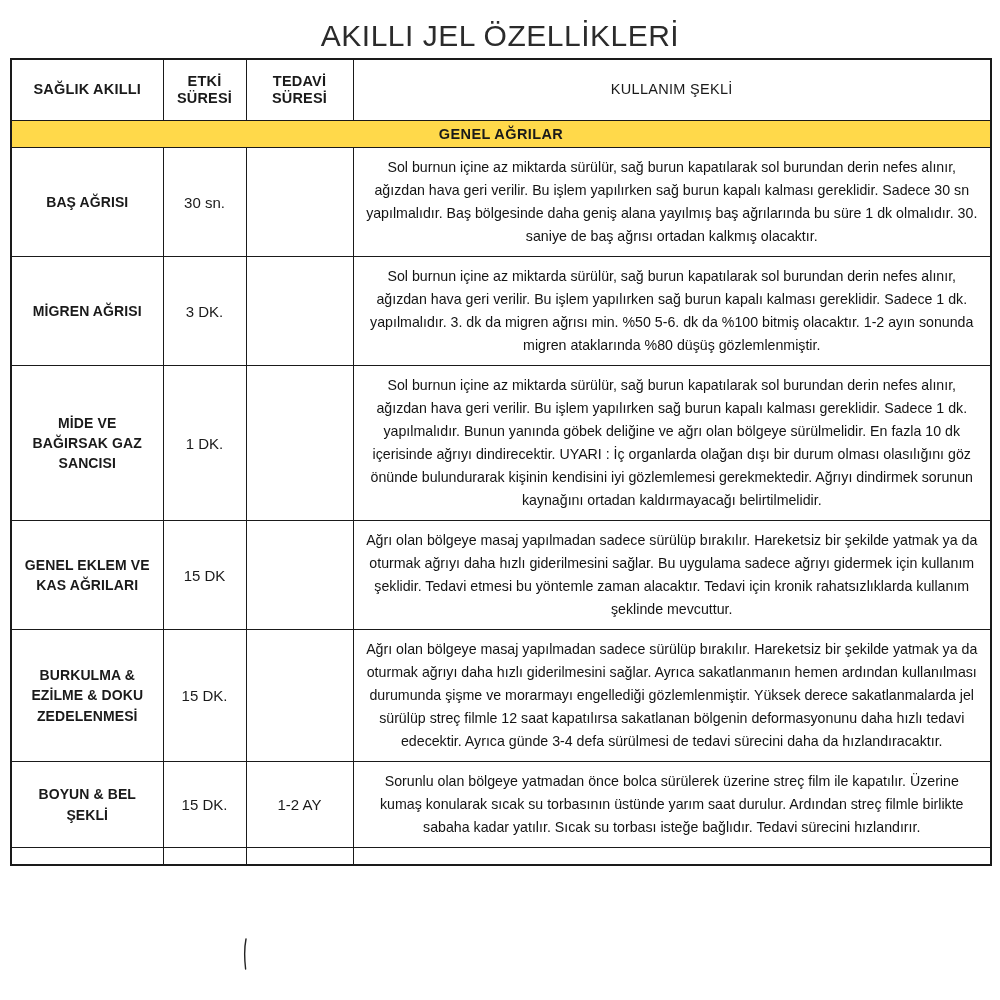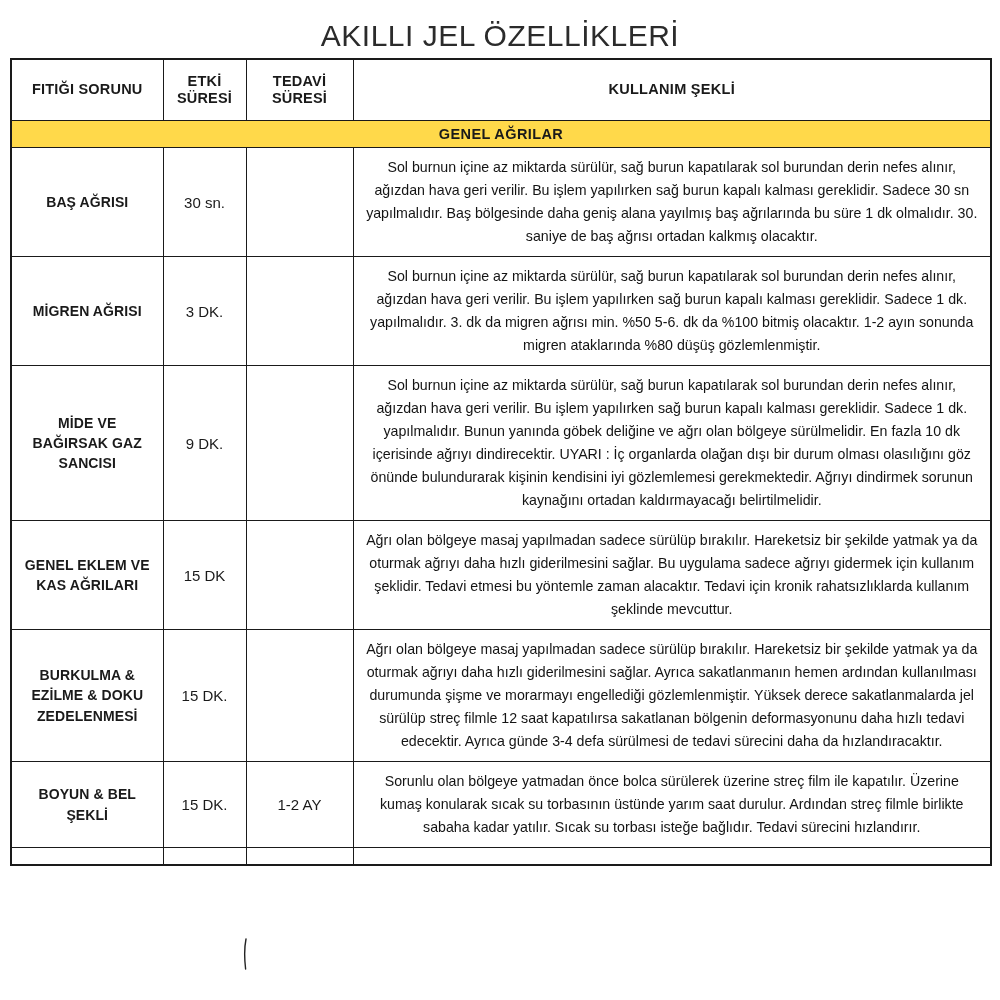--- a/index.html
+++ b/index.html
@@ -64,21 +64,21 @@
     font-size: 14.5px;
     font-weight: bold;
     text-align: center;
     padding: 6px 3px;
     height: 62px;
     line-height: 1.18;
     letter-spacing: 0.2px;
   }
   thead th.usage-head {
     font-size: 14.5px;
-    font-weight: bold;
+    font-weight: normal;
     letter-spacing: 0.3px;
     margin-top: 8px;
   }
 
   
   tr.section-row td {
     background: #FFD94A;
     text-align: center;
     font-weight: bold;
     font-size: 14.5px;
@@ -138,21 +138,21 @@
     <table class="spec">
       <colgroup>
         <col class="c-problem">
           <col class="c-effect">
           <col class="c-treat">
           <col class="c-usage">
       </colgroup>
 
       <thead>
         <tr>
-          <th class="problem-head">FITIĞI SORUNU</th>
+          <th class="problem-head">SAĞLIK AKILLI</th>
           <th>
             <span>ETKİ</span><br>
             <span>SÜRESİ</span>
           </th>
           <th>
             <span>TEDAVİ</span><br>
             <span>SÜRESİ</span>
           </th>
           <th class="usage-head">KULLANIM ŞEKLİ</th>
         </tr>
@@ -177,21 +177,21 @@
           <td class="treat"></td>
           <td class="usage">Sol burnun içine az miktarda sürülür, sağ burun kapatılarak sol burundan derin nefes alınır, ağızdan hava geri verilir. Bu işlem yapılırken sağ burun kapalı kalması gereklidir. Sadece 1 dk. yapılmalıdır. 3. dk da migren ağrısı min. %50 5-6. dk da %100 bitmiş olacaktır. 1-2 ayın sonunda migren ataklarında %80 düşüş gözlemlenmiştir.</td>
         </tr>
 
         <tr>
           <td class="problem">
             <span>MİDE VE</span><br>
             <span>BAĞIRSAK GAZ</span><br>
             <span>SANCISI</span>
           </td>
-          <td class="effect">9 DK.</td>
+          <td class="effect">1 DK.</td>
           <td class="treat"></td>
           <td class="usage">Sol burnun içine az miktarda sürülür, sağ burun kapatılarak sol burundan derin nefes alınır, ağızdan hava geri verilir. Bu işlem yapılırken sağ burun kapalı kalması gereklidir. Sadece 1 dk. yapılmalıdır. Bunun yanında göbek deliğine ve ağrı olan bölgeye sürülmelidir. En fazla 10 dk içerisinde ağrıyı dindirecektir. UYARI : İç organlarda olağan dışı bir durum olması olasılığını göz önünde bulundurarak kişinin kendisini iyi gözlemlemesi gerekmektedir. Ağrıyı dindirmek sorunun kaynağını ortadan kaldırmayacağı belirtilmelidir.</td>
         </tr>
 
         <tr>
           <td class="problem">
             <span>GENEL EKLEM VE</span><br>
             <span>KAS AĞRILARI</span>
           </td>
           <td class="effect">15 DK</td>

